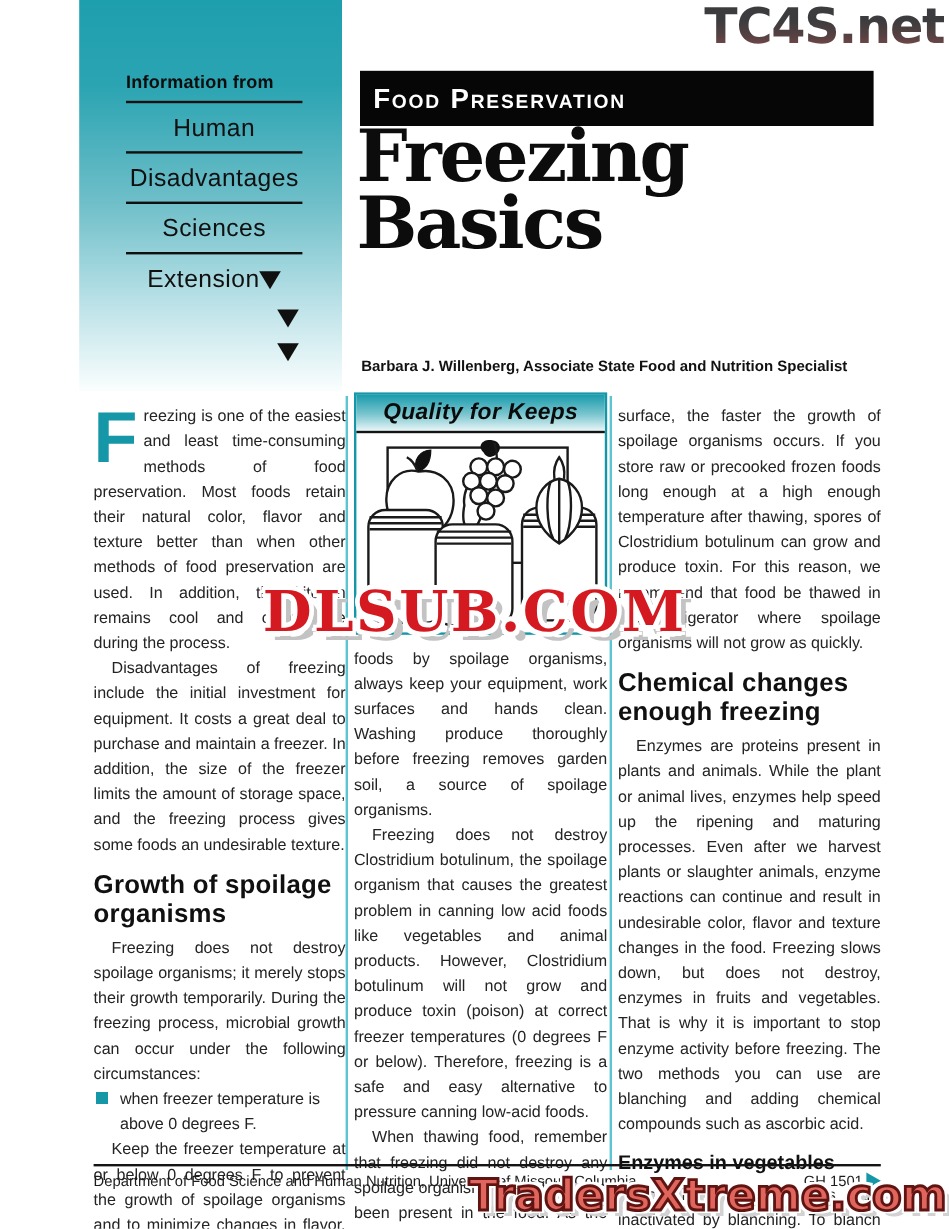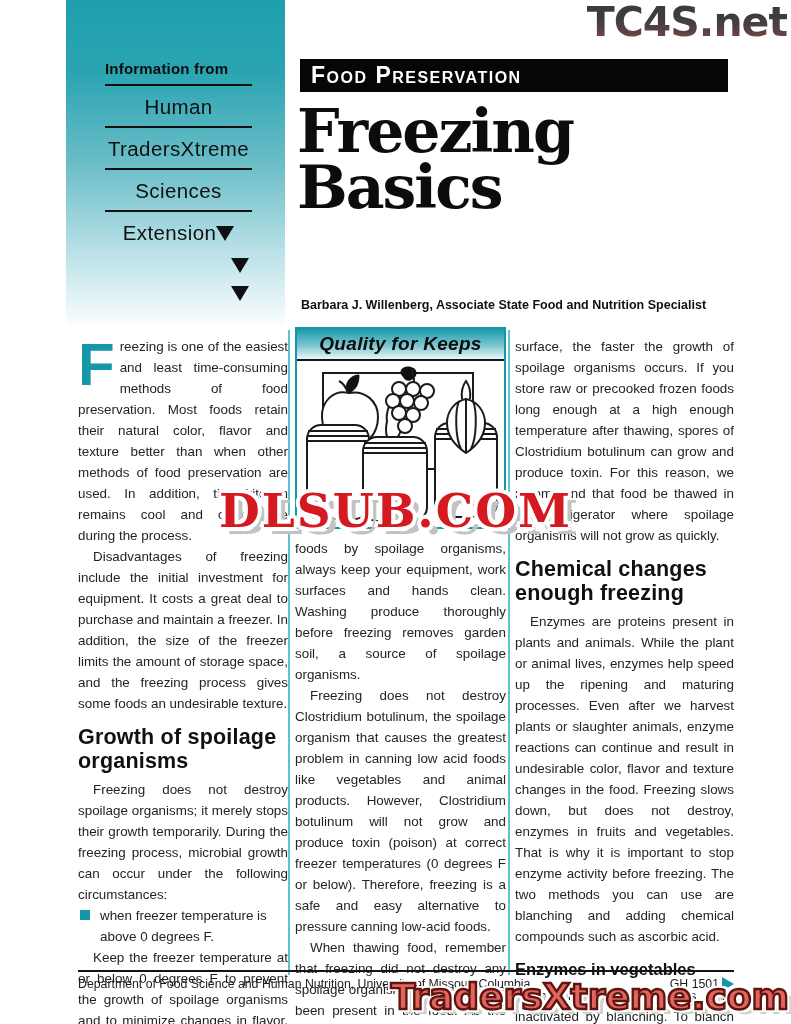--- a/index.html
+++ b/index.html
@@ -16,21 +16,21 @@
   .side-word { font-size:20.5px; color:#101010; letter-spacing:.4px; }
   .tri-down { width:0; height:0; border-left:9px solid transparent; border-right:9px solid transparent;
     border-top:15px solid #101010; }
   .tri-row { width:147px; display:flex; justify-content:flex-end; padding-right:3px; margin-top:13px; }
 
   
   .tc4s { position:absolute; top:-2px; right:4px; font-family:"DejaVu Sans", sans-serif; font-weight:bold;
     font-size:41px; letter-spacing:-1px;
     background:linear-gradient(180deg,#3c3c3e 40%,#5a4243 70%,#8c4d4a 92%);
     -webkit-background-clip:text; background-clip:text; color:transparent; }
-  .category-bar { position:absolute; left:300px; top:59px; width:428px; height:33px; background:#060606;
+  .category-bar { position:absolute; left:300px; top:59px; width:428px; height:46px; background:#060606;
     color:#ffffff; display:flex; align-items:center; padding-left:11px;
     font-variant-caps:small-caps; font-weight:bold; font-size:23px; letter-spacing:1.5px; }
   .big-title { position:absolute; left:297px; top:103px; font-family:"DejaVu Serif", serif; font-weight:bold;
     font-size:60px; line-height:56px; letter-spacing:-2px; color:#0c0c0c; }
   .byline { position:absolute; left:301px; top:298px; width:440px; font-size:12.5px; font-weight:bold; color:#111; }
 
   
   .vdivider { position:absolute; top:330px; width:2px; height:645px; background:#5BC6D1; }
   .d1 { left:288px; } .d2 { left:508px; }
   .col { position:absolute; color:#242424; }
@@ -82,21 +82,21 @@
 <div class="page">
 
   <div class="sidebar">
     <div class="eyebrow">Information from</div>
     <div class="side-rule"></div>
     <div class="side-row">
       <span class="side-word">Human</span>
     </div>
     <div class="side-rule"></div>
     <div class="side-row">
-      <span class="side-word">TradersXtreme</span>
+      <span class="side-word">Disadvantages</span>
     </div>
     <div class="side-rule"></div>
     <div class="side-row">
       <span class="side-word">Sciences</span>
     </div>
     <div class="side-rule"></div>
     <div class="side-row">
       <span class="side-word">Extension</span>
       <span class="tri-down"></span>
     </div>

